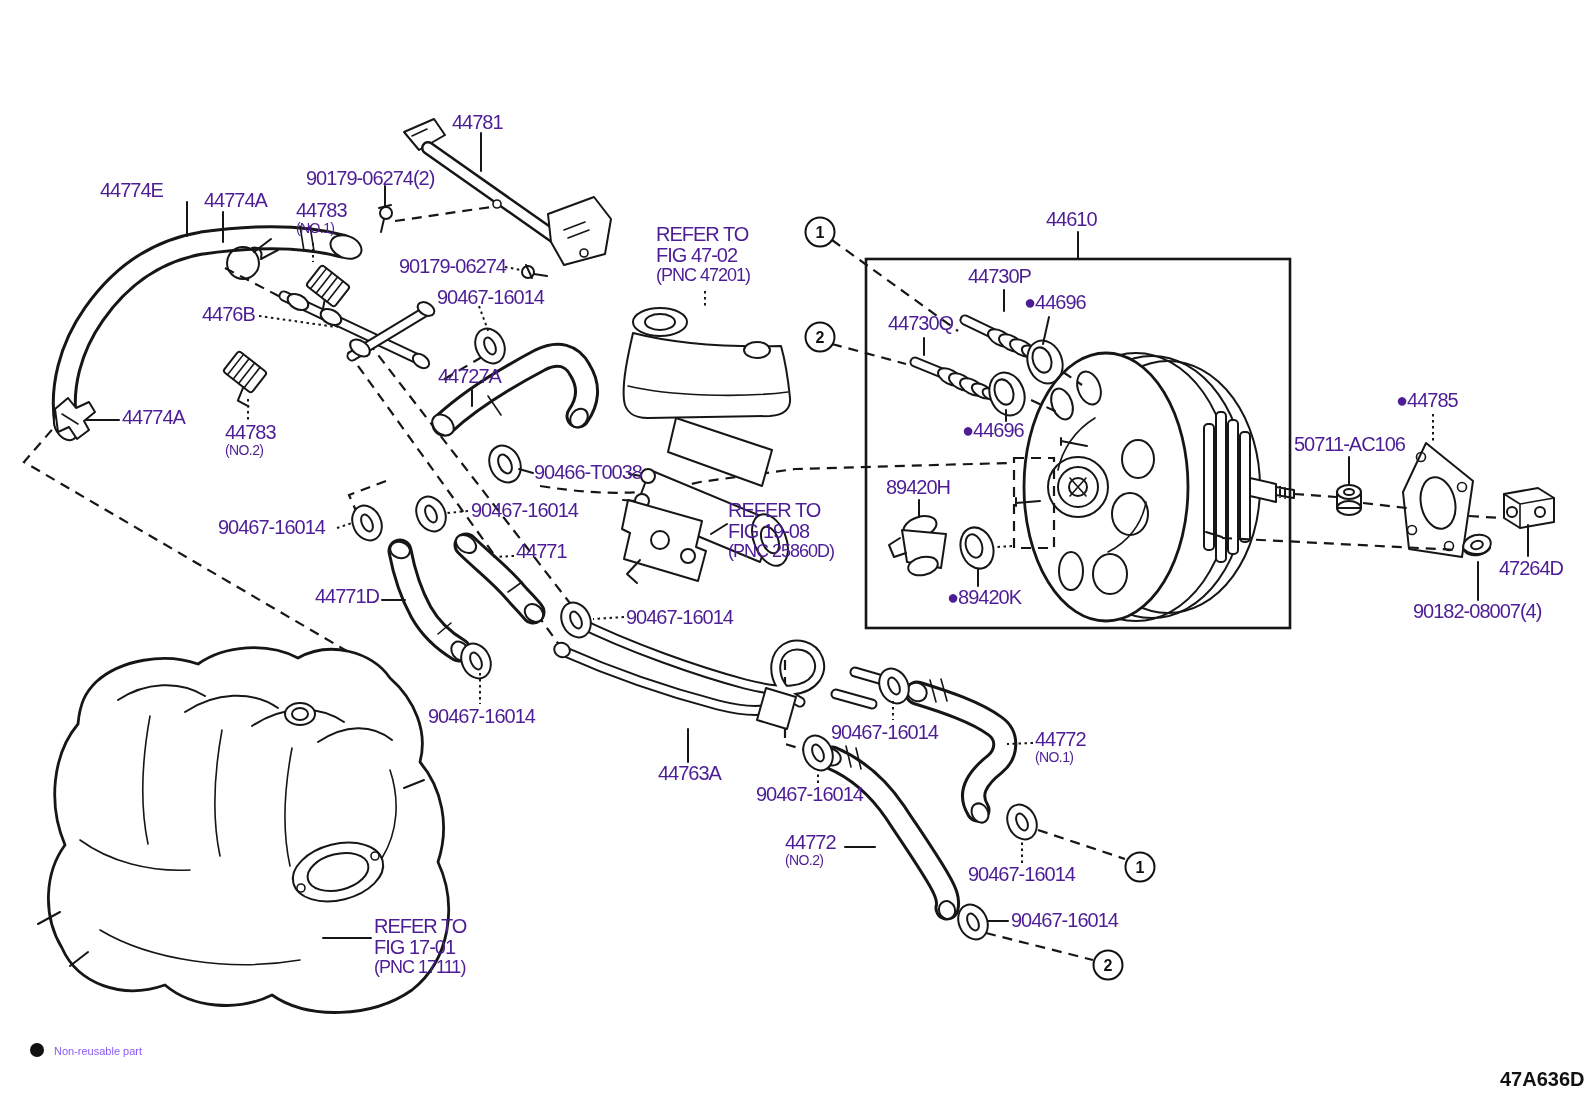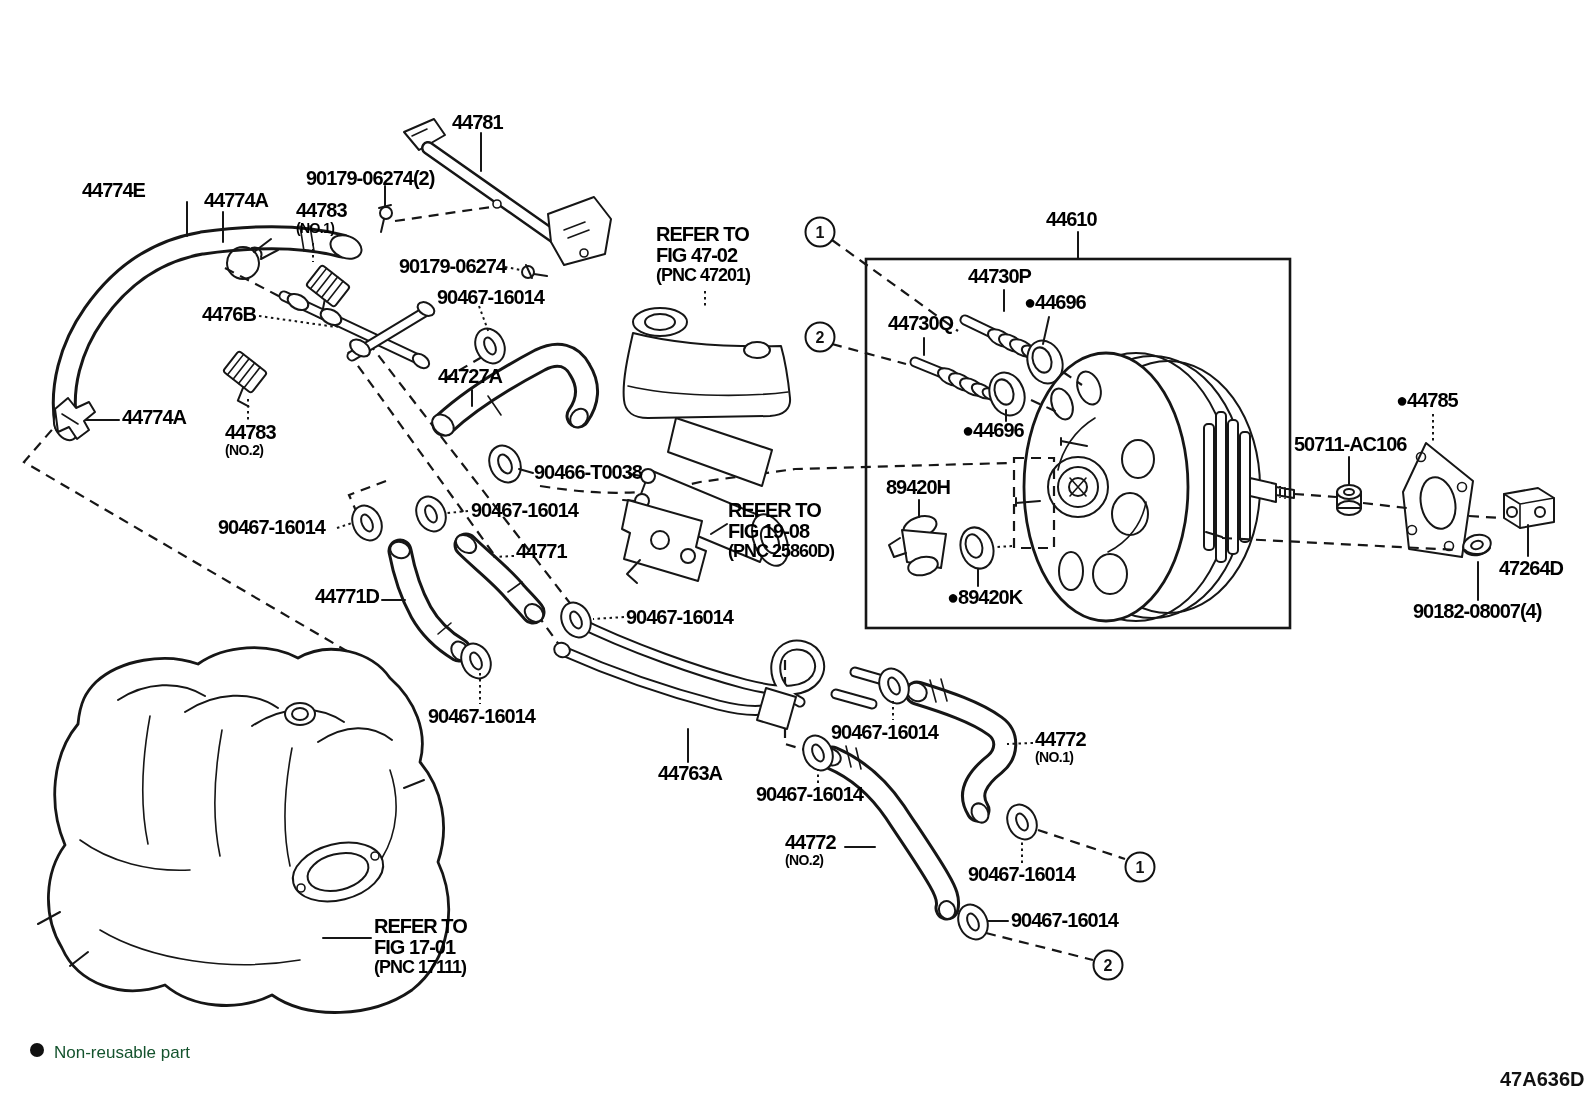--- a/index.html
+++ b/index.html
@@ -9,30 +9,30 @@
   .ln{fill:none;stroke:#161616;stroke-width:2;stroke-linecap:round;stroke-linejoin:round}
   .ln3{stroke-width:2.8}
   .thin{stroke-width:1.6}
   .w{fill:#ffffff}
   .dash{fill:none;stroke:#161616;stroke-width:2.2;stroke-dasharray:10 7;stroke-linecap:butt}
   .dot{fill:none;stroke:#161616;stroke-width:2;stroke-dasharray:2.5 3.5;stroke-linecap:butt}
   .tubeO{fill:none;stroke:#161616;stroke-width:25;stroke-linecap:round}
   .tubeI{fill:none;stroke:#ffffff;stroke-width:19;stroke-linecap:round}
   .pipeO{fill:none;stroke:#161616;stroke-width:11;stroke-linecap:round}
   .pipeI{fill:none;stroke:#ffffff;stroke-width:7;stroke-linecap:round}
-  .label{position:absolute;font-weight:bold;font-size:20px;letter-spacing:-1px;
-         line-height:1.06;white-space:nowrap;color:#000000}
+  .label{position:absolute;font-weight:normal;font-size:20px;letter-spacing:-1px;
+         line-height:1.06;white-space:nowrap;color:#4c1d95}
   .label .sub{font-size:14px;letter-spacing:-0.6px}
   .label.note{font-size:20px;letter-spacing:-1px}
   .label.note .sub2{font-size:18px}
   .callout{position:absolute;width:27px;height:27px;border:2.4px solid #111;border-radius:50%;
            background:#fff;font-weight:bold;font-size:16px;display:flex;align-items:center;
            justify-content:center;transform:translate(-50%,-50%)}
-  .legend{position:absolute;left:30px;top:1043px;display:flex;align-items:flex-start;gap:10px;
-          font-size:17px;color:#14532d}
+  .legend{position:absolute;left:30px;top:1043px;display:flex;align-items:flex-end;gap:10px;
+          font-size:11px;color:#8b5cf6}
   .legend .dot-ic{width:14px;height:14px;border-radius:50%;background:#111}
   .code{position:absolute;left:1500px;top:1068px;font-weight:bold;font-size:20px;color:#111}
 </style>
 </head>
 <body>
 
 <div id="stage">
 
 <svg id="art" width="1592" height="1099" viewBox="0 0 1592 1099">
 
@@ -389,21 +389,21 @@
   </g>
 </svg>
 
 <div id="labels">
       <div class="label" style="left: 452px; top: 112px;">
         <div>44781</div>
       </div>
       <div class="label" style="left: 306px; top: 168px;">
         <div>90179-06274(2)</div>
       </div>
-      <div class="label" style="left: 82px; top: 180px;">
+      <div class="label" style="left: 100px; top: 180px;">
         <div>44774E</div>
       </div>
       <div class="label" style="left: 204px; top: 190px;">
         <div>44774A</div>
       </div>
       <div class="label" style="left: 296px; top: 200px;">
         <div>44783</div>
         <div class="sub">(NO.1)</div>
       </div>
       <div class="label" style="left: 399px; top: 256px;">

